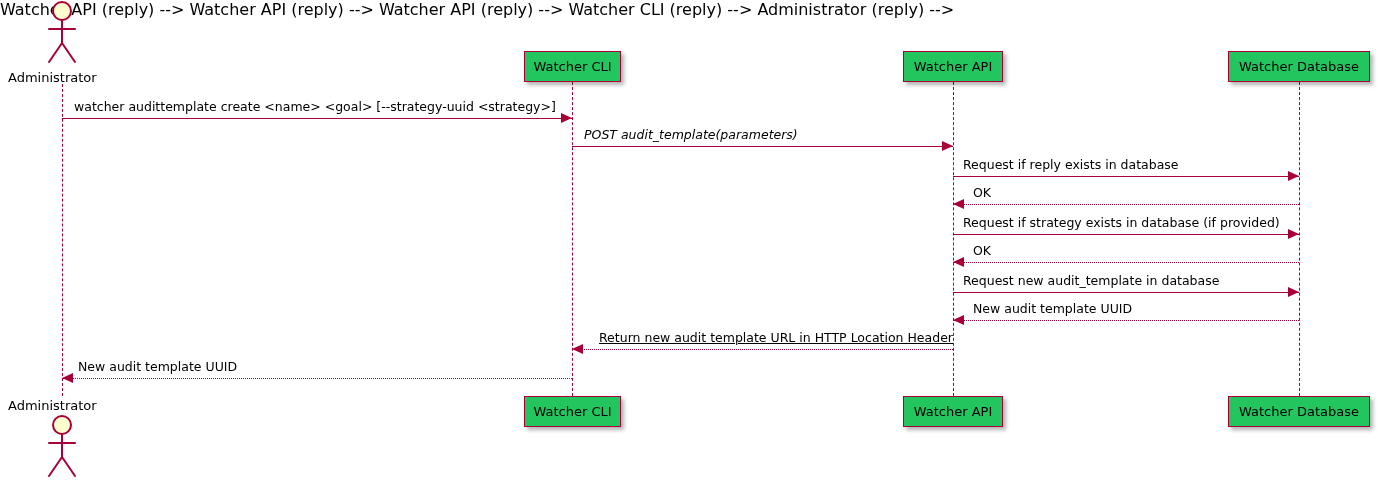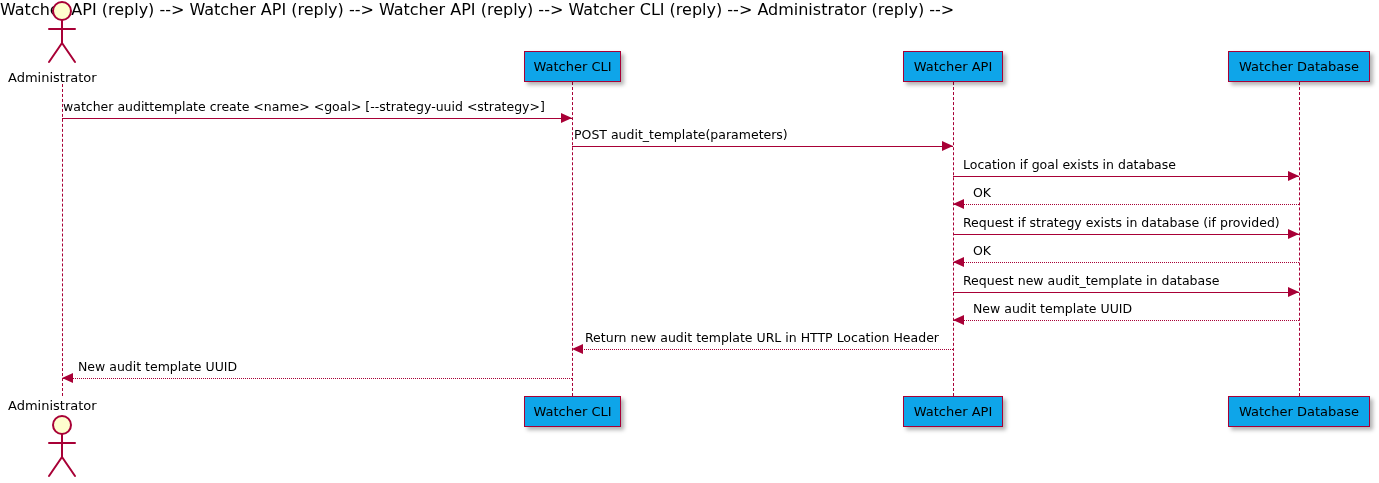--- a/index.html
+++ b/index.html
@@ -15,21 +15,21 @@
     position: relative;
     width: 1379px;
     height: 483px;
     background: #FFFFFF;
     overflow: hidden;
   }
   
   .participant-box {
     position: absolute;
     box-sizing: border-box;
-    background: #0ea5e9;
+    background: #22c55e;
     border: 1.5px solid #A80036;
     color: #000000;
     font-size: 13px;
     line-height: 1;
     display: flex;
     align-items: center;
     justify-content: center;
     white-space: nowrap;
     box-shadow: 3px 3px 4px rgba(0,0,0,0.30);
     padding: 0 9px;
@@ -148,35 +148,35 @@
   <div class="participant-box" style="left:1228px; top:396px; width:142px;">
     <span>Watcher Database</span>
   </div>
 
   
 
   
   <div class="msg" style="left:62px; top:118px; width:510px;">
     <div class="msg-line" style="width:510px;"></div>
     <div class="msg-head right" style="left:499px;"></div>
-    <div class="msg-label" style="left:1px;">watcher audittemplate create &lt;name&gt; &lt;goal&gt; [--strategy-uuid &lt;strategy&gt;]</div>
+    <div class="msg-label" style="left:12px;">watcher audittemplate create &lt;name&gt; &lt;goal&gt; [--strategy-uuid &lt;strategy&gt;]</div>
   </div>
 
   
   <div class="msg" style="left:572px; top:146px; width:381px;">
     <div class="msg-line" style="width:381px;"></div>
     <div class="msg-head right" style="left:370px;"></div>
-    <div class="msg-label" style="left:2px;">POST audit_template(parameters)</div>
+    <div class="msg-label" style="left:12px;font-style:italic;">POST audit_template(parameters)</div>
   </div>
 
   
   <div class="msg" style="left:953px; top:176px; width:346px;">
     <div class="msg-line" style="width:346px;"></div>
     <div class="msg-head right" style="left:335px;"></div>
-    <div class="msg-label" style="left:10px;">Location if goal exists in database</div>
+    <div class="msg-label" style="left:10px;">Request if reply exists in database</div>
   </div>
 
    Watcher API (reply) --&gt;
   <div class="msg" style="left:953px; top:204px; width:346px;">
     <div class="msg-line dotted" style="width:346px;"></div>
     <div class="msg-head left" style="left:0px;"></div>
     <div class="msg-label" style="left:20px;">OK</div>
   </div>
 
   
@@ -204,21 +204,21 @@
   <div class="msg" style="left:953px; top:320px; width:346px;">
     <div class="msg-line dotted" style="width:346px;"></div>
     <div class="msg-head left" style="left:0px;"></div>
     <div class="msg-label" style="left:20px;">New audit template UUID</div>
   </div>
 
    Watcher CLI (reply) --&gt;
   <div class="msg" style="left:572px; top:349px; width:381px;">
     <div class="msg-line dotted" style="width:381px;"></div>
     <div class="msg-head left" style="left:0px;"></div>
-    <div class="msg-label" style="left:13px;">Return new audit template URL in HTTP Location Header</div>
+    <div class="msg-label" style="left:27px;text-decoration:underline;">Return new audit template URL in HTTP Location Header</div>
   </div>
 
    Administrator (reply) --&gt;
   <div class="msg" style="left:62px; top:378px; width:510px;">
     <div class="msg-line dotted" style="width:510px;"></div>
     <div class="msg-head left" style="left:0px;"></div>
     <div class="msg-label" style="left:16px;">New audit template UUID</div>
   </div>
 
 </div>

